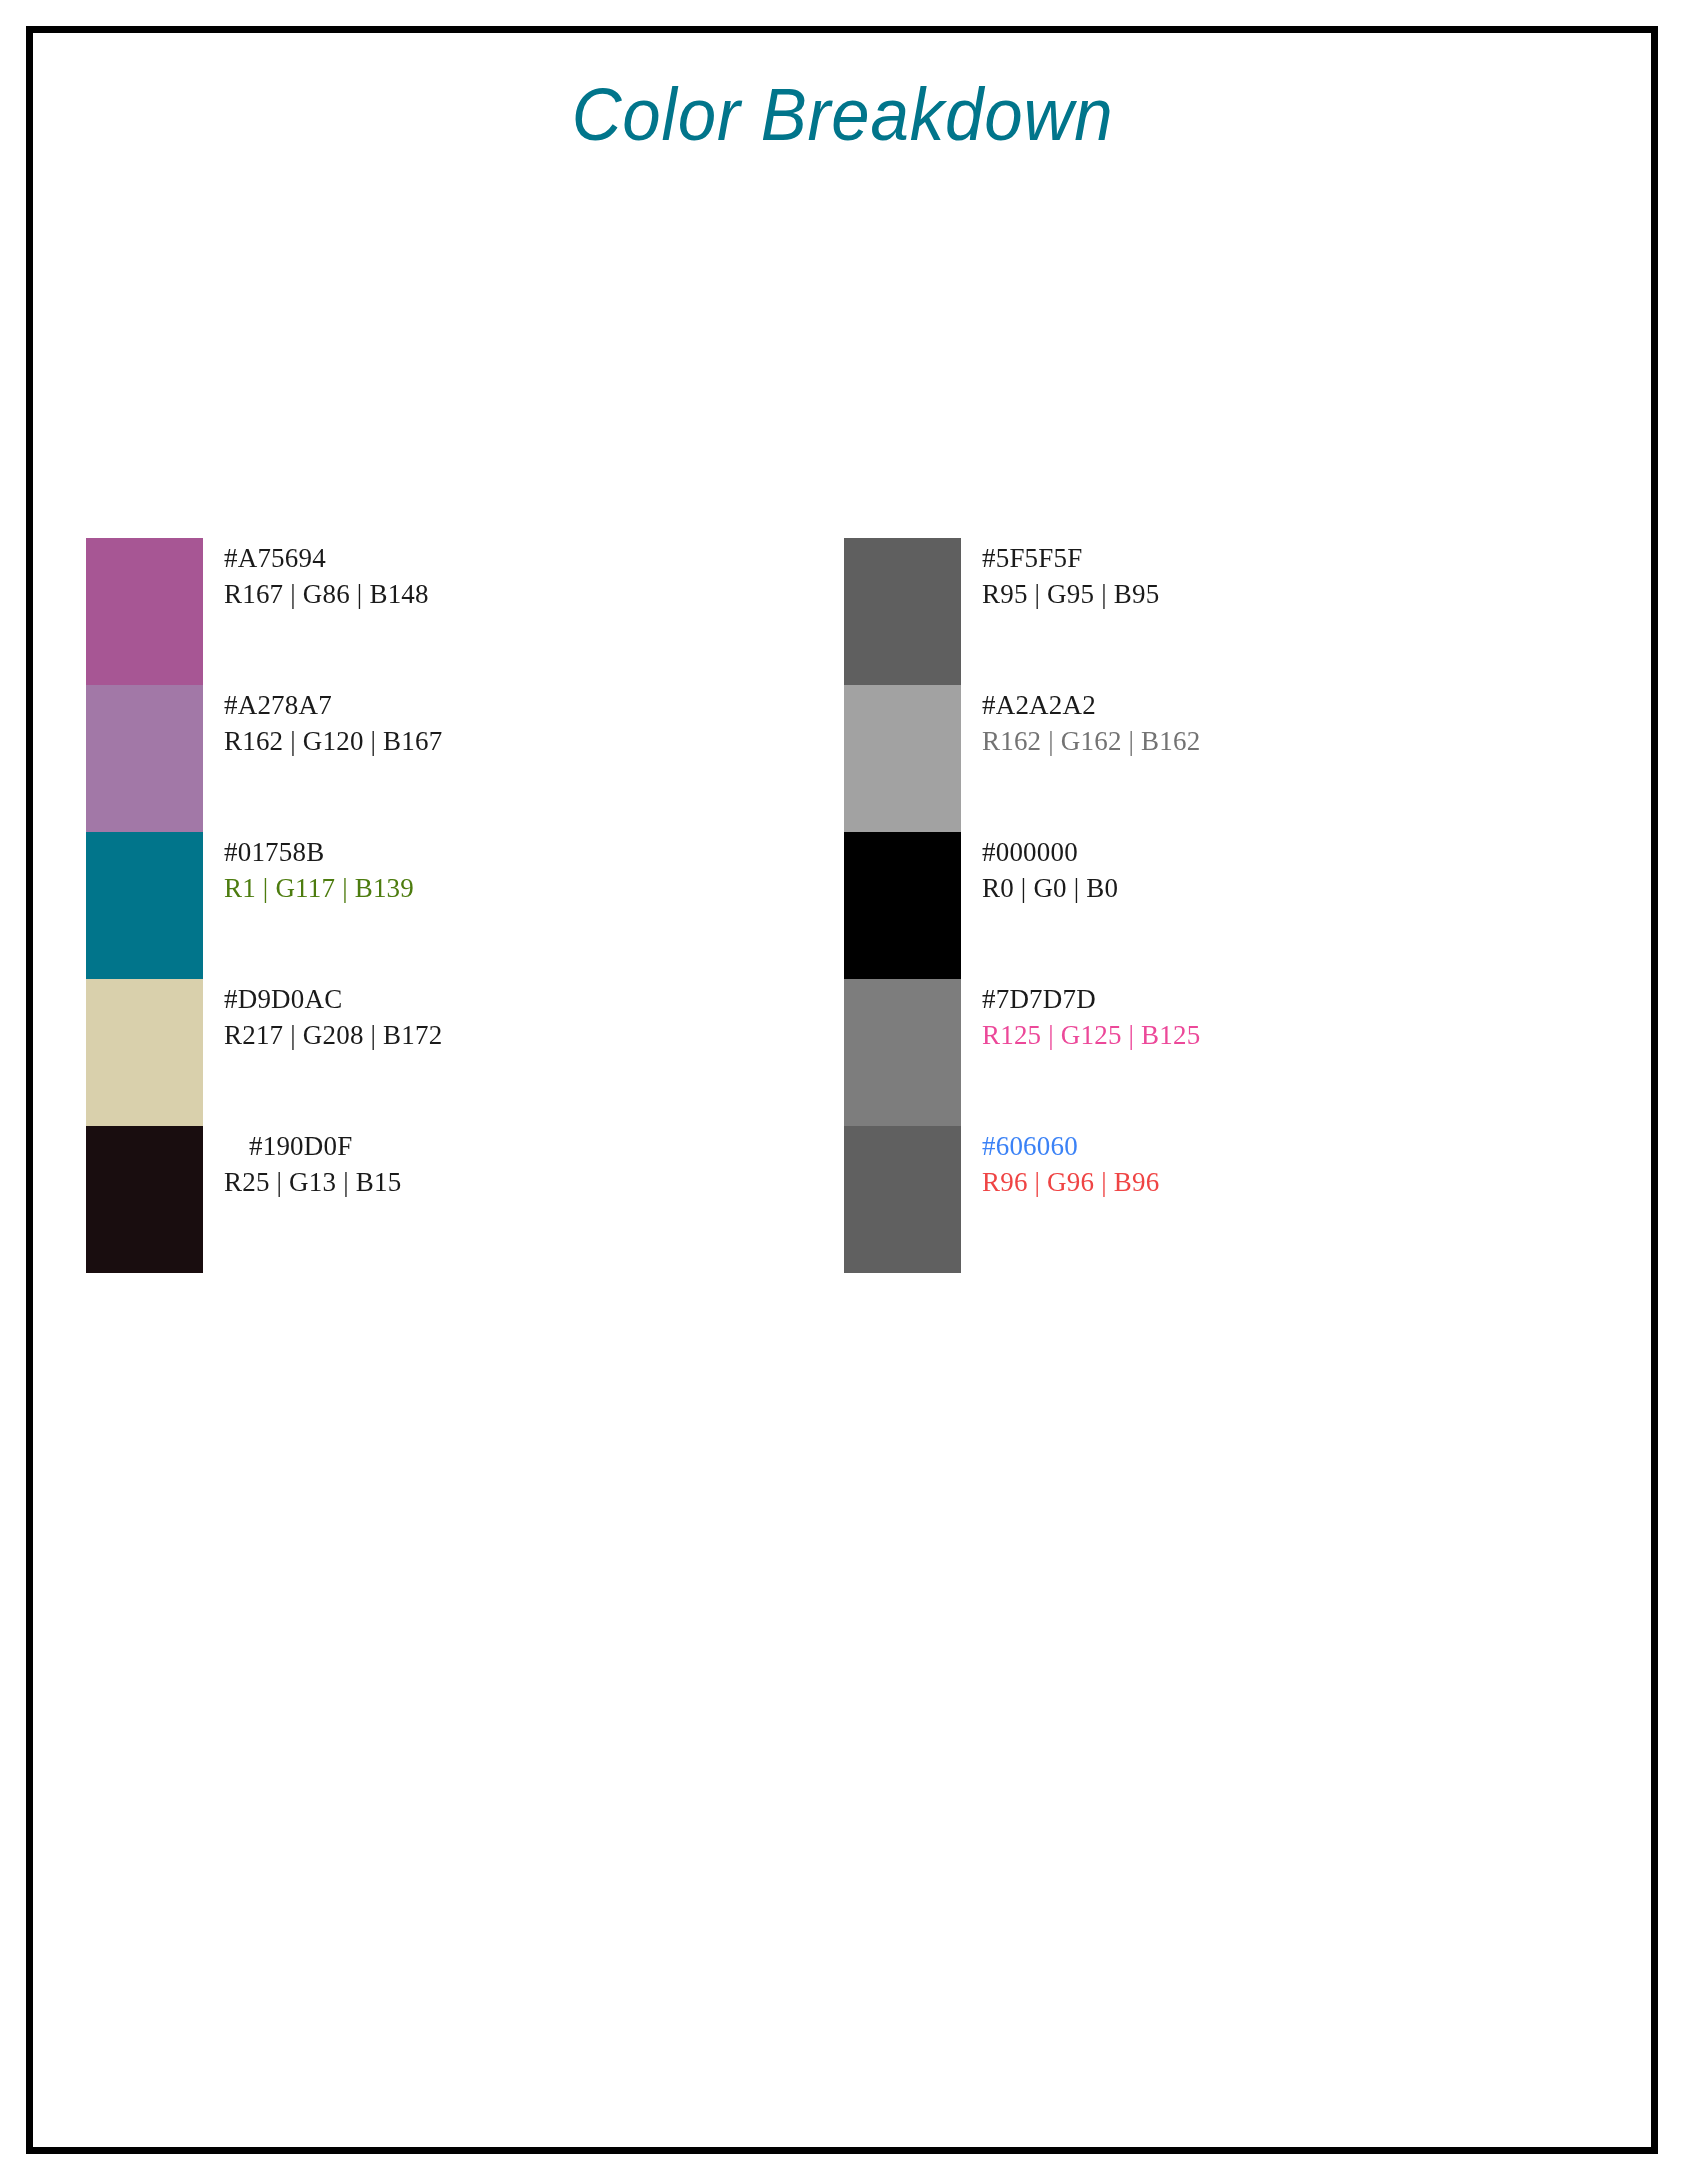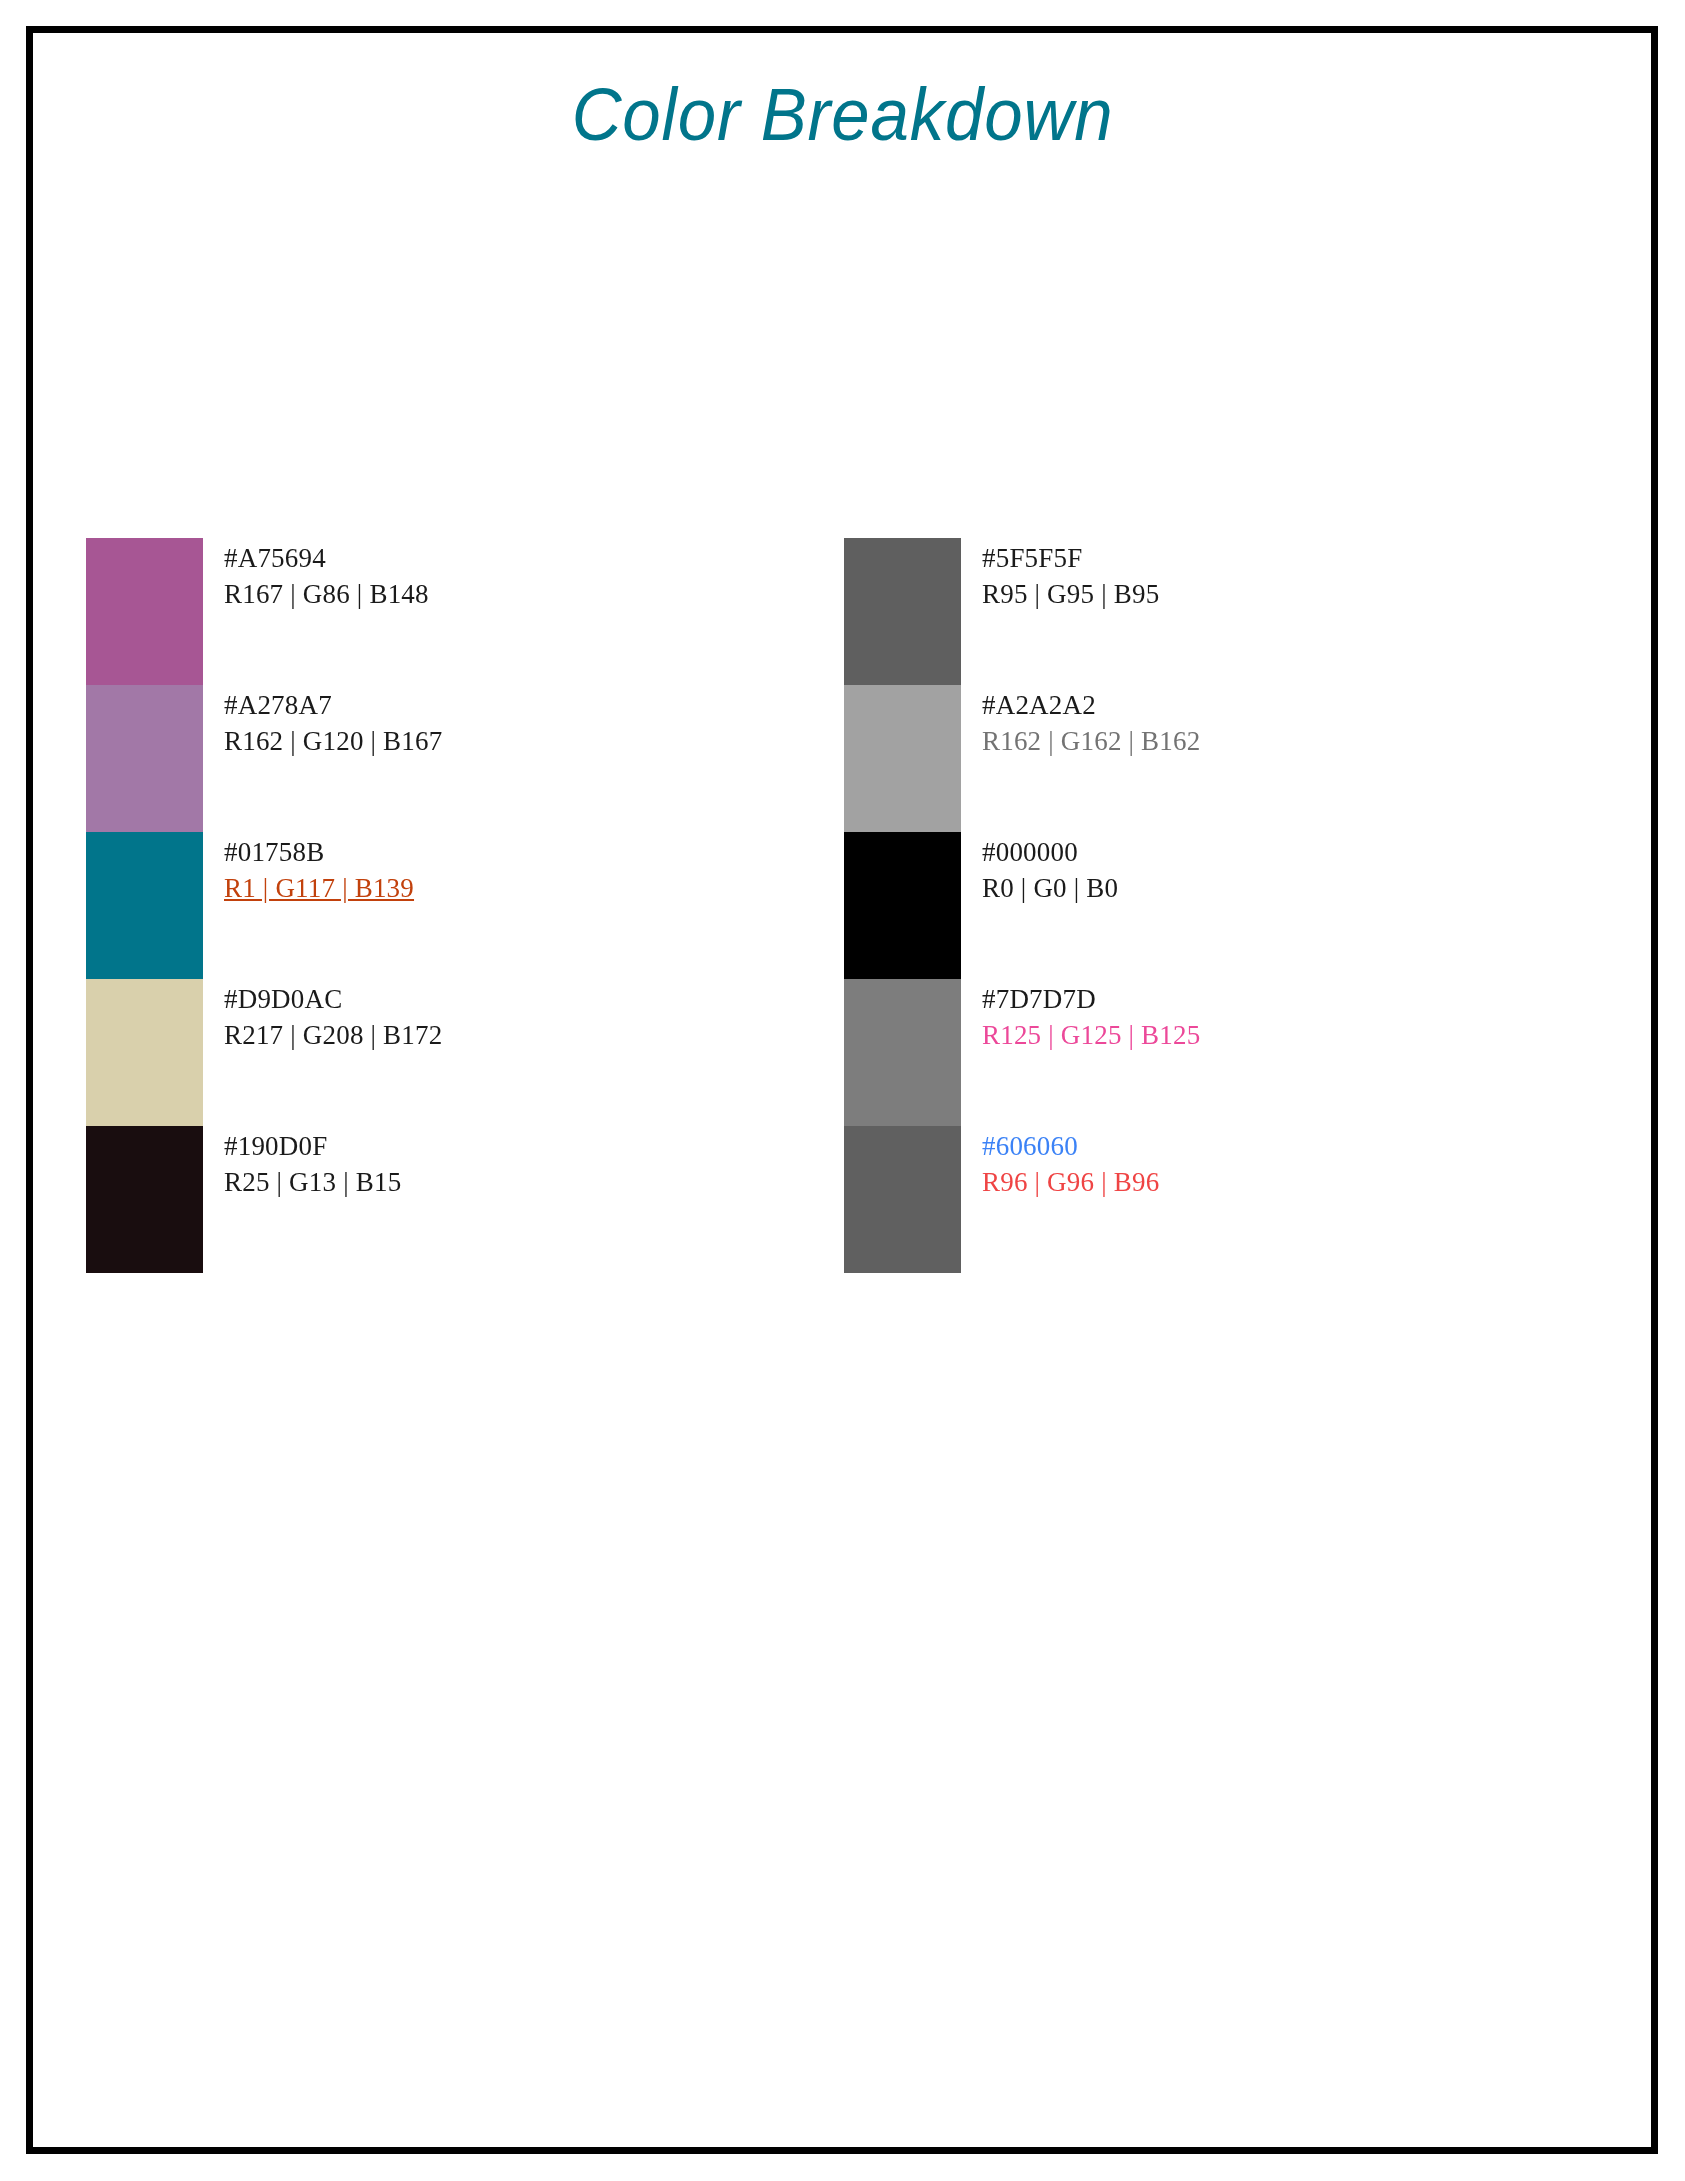--- a/index.html
+++ b/index.html
@@ -116,36 +116,36 @@
       <div class="swatch-labels">
         <div class="swatch-hex" style="color: rgb(26, 26, 26);">#A278A7</div>
         <div class="swatch-rgb" style="color: rgb(26, 26, 26); text-align: center;">R162 | G120 | B167</div>
       </div>
     </div>
 
     <div class="swatch-row">
       <div class="swatch-chip" style="background-color: rgb(1, 117, 139);"></div>
       <div class="swatch-labels">
         <div class="swatch-hex" style="color: rgb(26, 26, 26);">#01758B</div>
-        <div class="swatch-rgb" style="color: #c2410c; text-decoration: underline;">R1 | G117 | B139</div>
+        <div class="swatch-rgb" style="color: #4d7c0f;">R1 | G117 | B139</div>
       </div>
     </div>
 
     <div class="swatch-row">
       <div class="swatch-chip" style="background-color: rgb(217, 208, 172);"></div>
       <div class="swatch-labels">
         <div class="swatch-hex" style="color: rgb(26, 26, 26);">#D9D0AC</div>
         <div class="swatch-rgb" style="color: rgb(26, 26, 26);">R217 | G208 | B172</div>
       </div>
     </div>
 
     <div class="swatch-row">
       <div class="swatch-chip" style="background-color: rgb(25, 13, 15);"></div>
       <div class="swatch-labels">
-        <div class="swatch-hex" style="color: rgb(26, 26, 26);">#190D0F</div>
+        <div class="swatch-hex" style="color: rgb(26, 26, 26); margin-left: 25px;">#190D0F</div>
         <div class="swatch-rgb" style="color: rgb(26, 26, 26);">R25 | G13 | B15</div>
       </div>
     </div>
 
   </div>
 
   <div class="palette-column" id="palette-column-right">
 
     <div class="swatch-row">
       <div class="swatch-chip" style="background-color: rgb(95, 95, 95);"></div>

